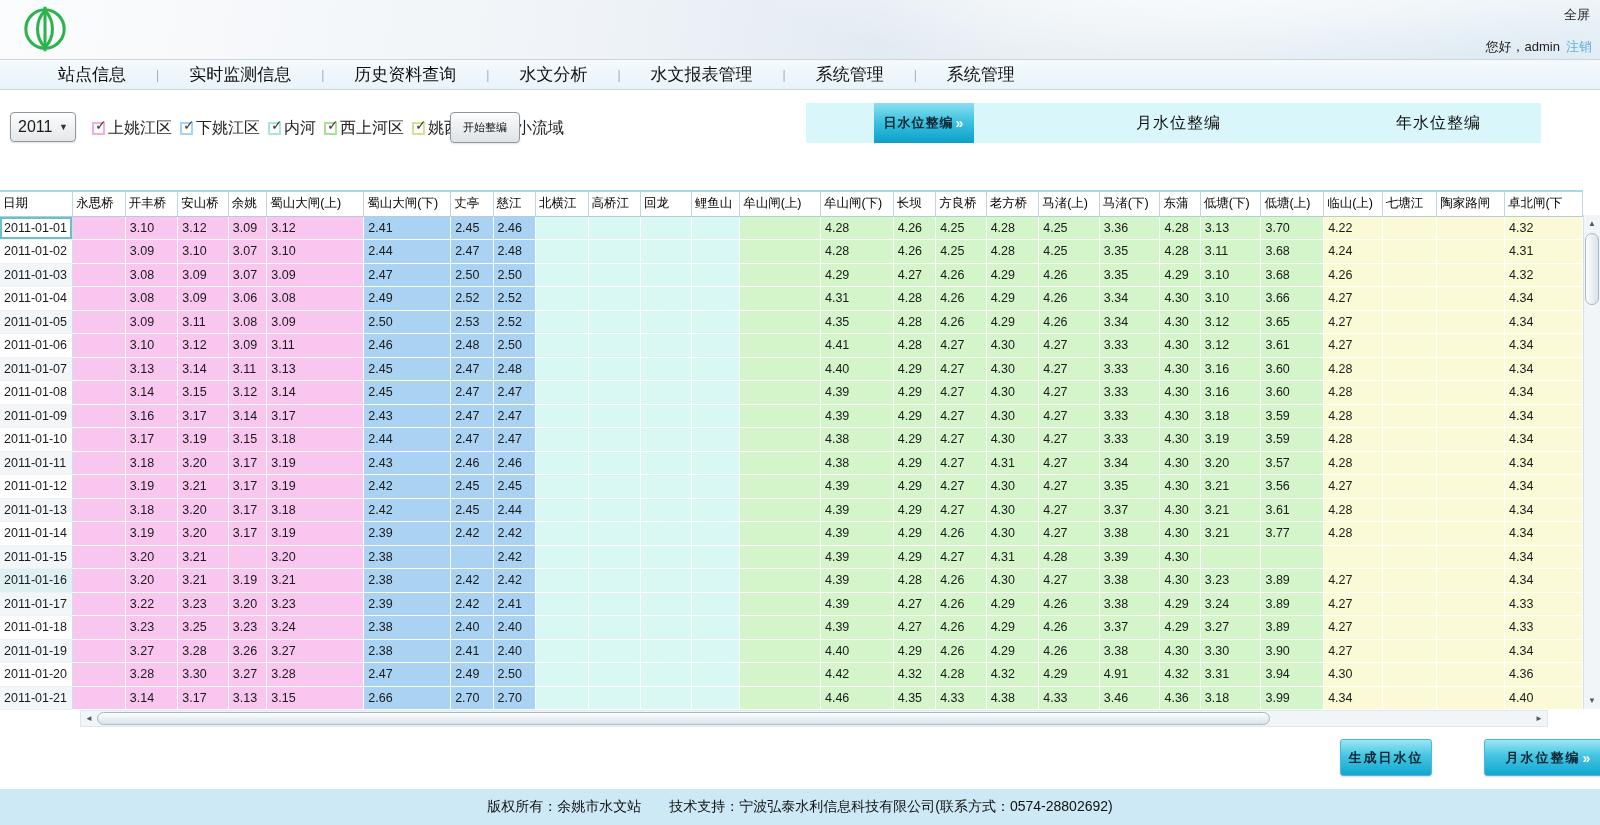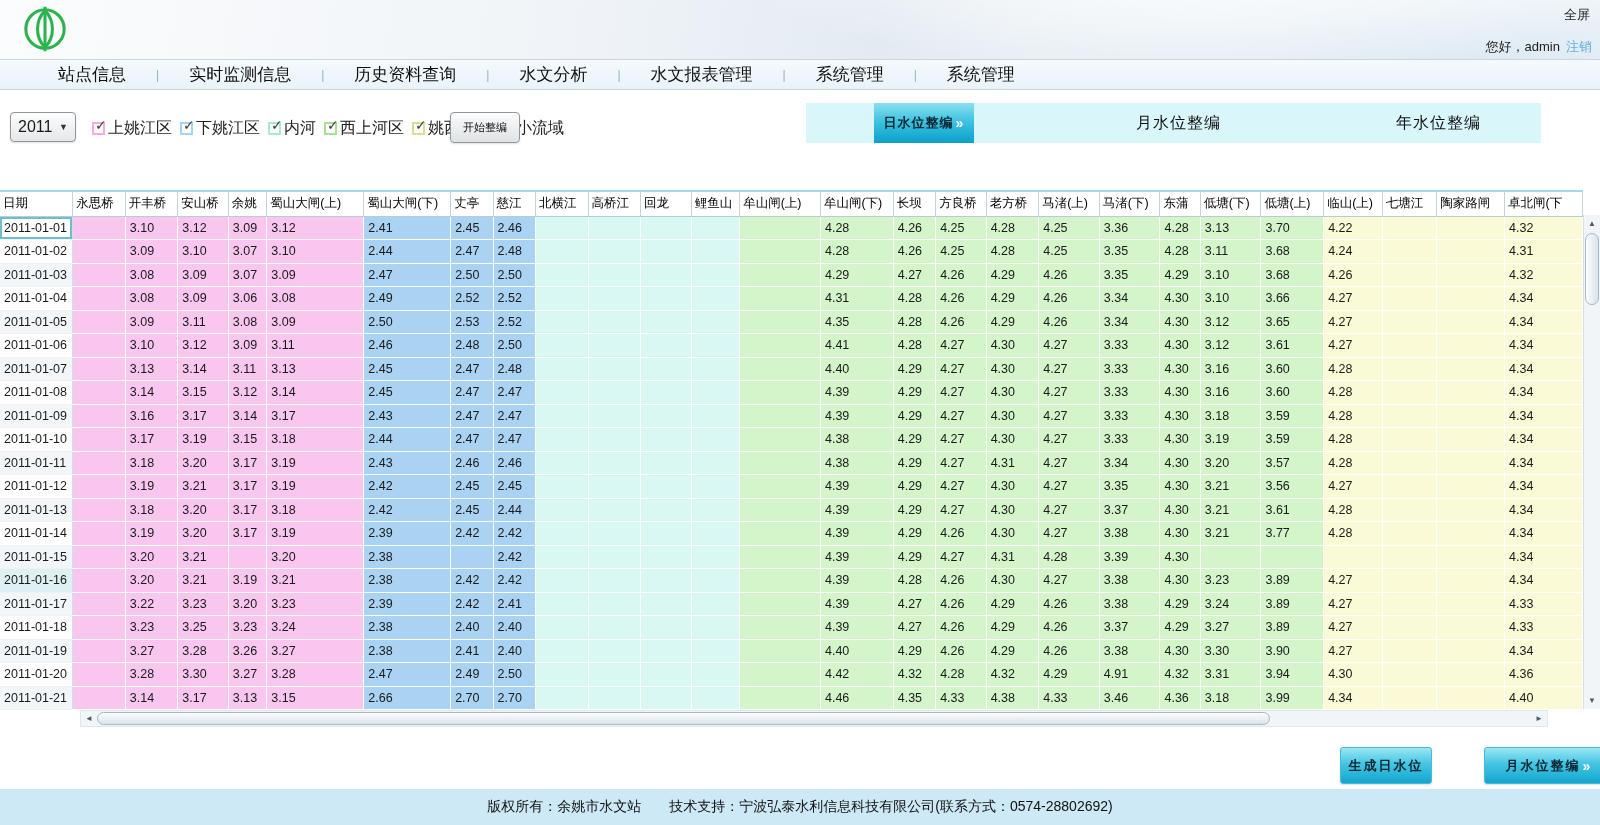--- a/index.html
+++ b/index.html
@@ -83,21 +83,21 @@
   .hscroll { position:relative; margin-left:80px; width:1468px; height:17px;
     background:#f2f5f8; border:1px solid #dfe7ee; }
   .hscroll .arr { position:absolute; top:0; width:16px; height:15px; font-size:8px; color:#4a5a66;
     display:flex; align-items:center; justify-content:center; cursor:pointer; }
   .hscroll .arr.left { left:0; } .hscroll .arr.right { right:0; }
   .hscroll .thumb { position:absolute; left:16px; top:1px; width:80%; height:13px;
     background:linear-gradient(180deg,#fdfdfd,#d9e3ec); border:1px solid #a8b8c6; border-radius:7px; cursor:pointer; }
 
   
   .bottom-zone { position:relative; width:1600px; height:62px; }
-  .cyan-btn { position:absolute; top:20px; height:37px; border:1px solid #49b9d6; border-radius:3px;
+  .cyan-btn { position:absolute; top:12px; height:37px; border:1px solid #49b9d6; border-radius:3px;
     background:linear-gradient(180deg,#9ae6f4,#45c5e2 45%,#12a6d0);
     font-size:13px; font-weight:bold; color:#0b2430; letter-spacing:2px; cursor:pointer;
     display:flex; align-items:center; justify-content:center; box-shadow:0 1px 2px rgba(0,0,0,.15); }
   .btn-generate { left:1340px; width:92px; }
   .btn-monthly { left:1484px; width:130px; }
   .btn-monthly .tab-arrow { color:#fff; margin-left:2px; font-size:14px; }
 
   
   .footer { width:1600px; height:36px; background:#cde9f6; display:flex; align-items:center;
     justify-content:center; font-size:14px; color:#111; }

